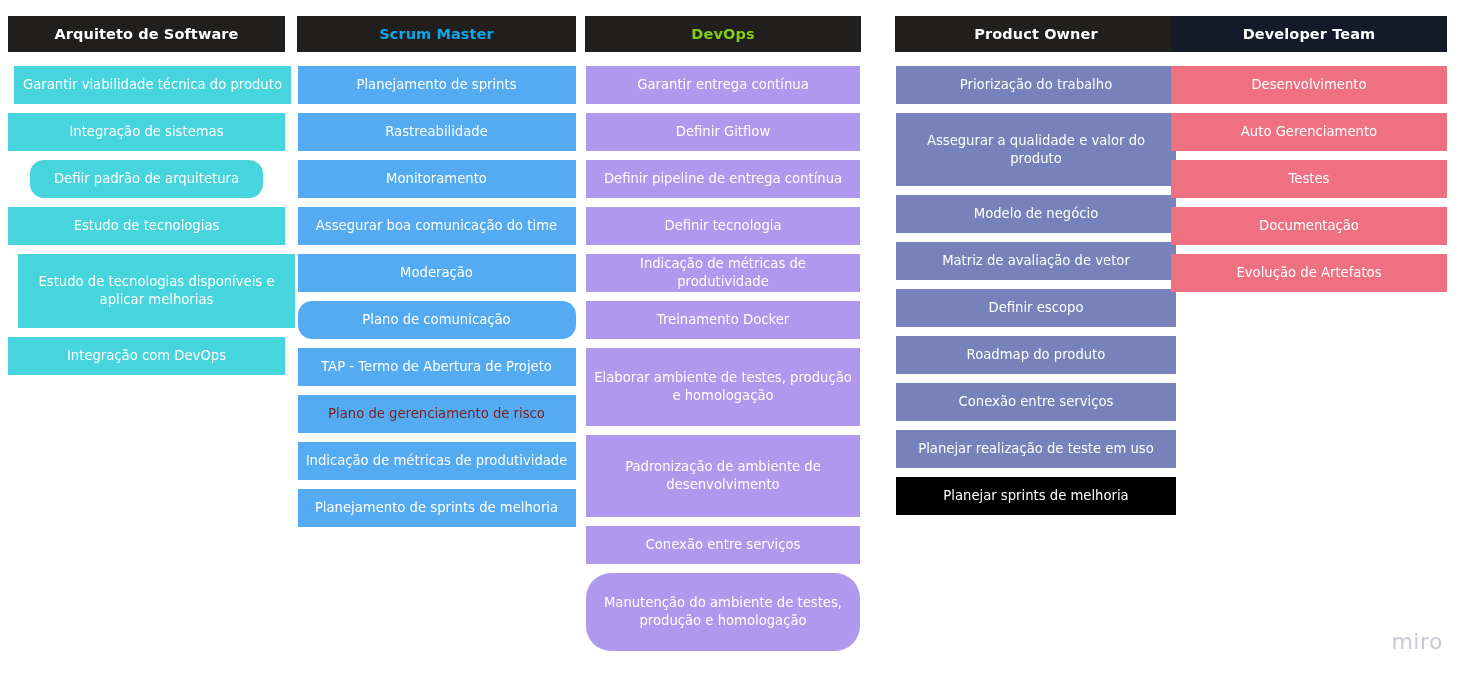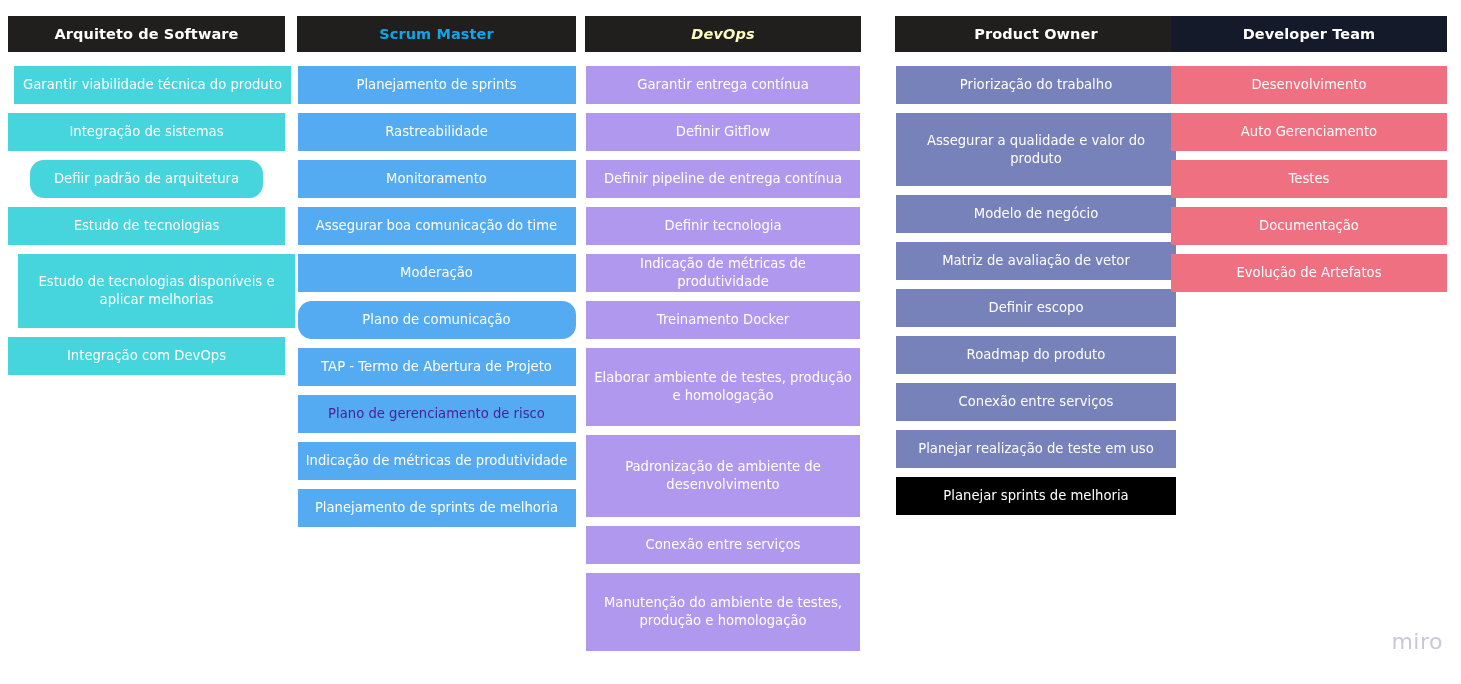--- a/index.html
+++ b/index.html
@@ -86,38 +86,38 @@
     <div class="column" style="left: 297px; width: 279px;">
       <div class="col-header" style="background: rgb(32, 31, 30); color: #0ea5e9; width: 279px;">Scrum Master</div>
       <div class="cards">
         <div class="card" style="background: rgb(85, 171, 242); color: rgb(255, 255, 255); width: 278px; height: 38px;">Planejamento de sprints</div>
         <div class="card" style="background: rgb(85, 171, 242); color: rgb(255, 255, 255); width: 278px; height: 38px;">Rastreabilidade</div>
         <div class="card" style="background: rgb(85, 171, 242); color: rgb(255, 255, 255); width: 278px; height: 38px;">Monitoramento</div>
         <div class="card" style="background: rgb(85, 171, 242); color: rgb(255, 255, 255); width: 278px; height: 38px;">Assegurar boa comunicação do time</div>
         <div class="card" style="background: rgb(85, 171, 242); color: rgb(255, 255, 255); width: 278px; height: 38px;">Moderação</div>
         <div class="card" style="background: rgb(85, 171, 242); color: rgb(255, 255, 255); width: 278px; height: 38px; border-radius: 14px;">Plano de comunicação</div>
         <div class="card" style="background: rgb(85, 171, 242); color: rgb(255, 255, 255); width: 278px; height: 38px;">TAP - Termo de Abertura de Projeto</div>
-        <div class="card" style="background: rgb(85, 171, 242); color: #4c1d95; width: 278px; height: 38px;">Plano de gerenciamento de risco</div>
+        <div class="card" style="background: rgb(85, 171, 242); color: #7f1d1d; width: 278px; height: 38px;">Plano de gerenciamento de risco</div>
         <div class="card" style="background: rgb(85, 171, 242); color: rgb(255, 255, 255); width: 278px; height: 38px;">Indicação de métricas de produtividade</div>
         <div class="card" style="background: rgb(85, 171, 242); color: rgb(255, 255, 255); width: 278px; height: 38px;">Planejamento de sprints de melhoria</div>
       </div>
     </div>
     <div class="column" style="left: 585px; width: 276px;">
-      <div class="col-header" style="background: rgb(32, 31, 30); color: #fef9c3; width: 276px; font-style: italic;">DevOps</div>
+      <div class="col-header" style="background: rgb(32, 31, 30); color: #84cc16; width: 276px;">DevOps</div>
       <div class="cards">
         <div class="card" style="background: rgb(177, 152, 239); color: rgb(255, 255, 255); width: 274px; height: 38px;">Garantir entrega contínua</div>
         <div class="card" style="background: rgb(177, 152, 239); color: rgb(255, 255, 255); width: 274px; height: 38px;">Definir Gitflow</div>
         <div class="card" style="background: rgb(177, 152, 239); color: rgb(255, 255, 255); width: 274px; height: 38px;">Definir pipeline de entrega contínua</div>
         <div class="card" style="background: rgb(177, 152, 239); color: rgb(255, 255, 255); width: 274px; height: 38px;">Definir tecnologia</div>
         <div class="card" style="background: rgb(177, 152, 239); color: rgb(255, 255, 255); width: 274px; height: 38px;">Indicação de métricas de produtividade</div>
         <div class="card" style="background: rgb(177, 152, 239); color: rgb(255, 255, 255); width: 274px; height: 38px;">Treinamento Docker</div>
         <div class="card" style="background: rgb(177, 152, 239); color: rgb(255, 255, 255); width: 274px; height: 78px;">Elaborar ambiente de testes, produção e homologação</div>
         <div class="card" style="background: rgb(177, 152, 239); color: rgb(255, 255, 255); width: 274px; height: 82px;">Padronização de ambiente de desenvolvimento</div>
         <div class="card" style="background: rgb(177, 152, 239); color: rgb(255, 255, 255); width: 274px; height: 38px;">Conexão entre serviços</div>
-        <div class="card" style="background: rgb(177, 152, 239); color: rgb(255, 255, 255); width: 274px; height: 78px;">Manutenção do ambiente de testes, produção e homologação</div>
+        <div class="card" style="background: rgb(177, 152, 239); color: rgb(255, 255, 255); width: 274px; height: 78px; border-radius: 25px;">Manutenção do ambiente de testes, produção e homologação</div>
       </div>
     </div>
     <div class="column" style="left: 895px; width: 282px; justify-content: center;">
       <div class="col-header" style="background: rgb(32, 31, 30); color: rgb(255, 255, 255); width: 282px;">Product Owner</div>
       <div class="cards">
         <div class="card" style="background: rgb(119, 130, 187); color: rgb(255, 255, 255); width: 280px; height: 38px;">Priorização do trabalho</div>
         <div class="card" style="background: rgb(119, 130, 187); color: rgb(255, 255, 255); width: 280px; height: 73px;">Assegurar a qualidade e valor do produto</div>
         <div class="card" style="background: rgb(119, 130, 187); color: rgb(255, 255, 255); width: 280px; height: 38px;">Modelo de negócio</div>
         <div class="card" style="background: rgb(119, 130, 187); color: rgb(255, 255, 255); width: 280px; height: 38px;">Matriz de avaliação de vetor</div>
         <div class="card" style="background: rgb(119, 130, 187); color: rgb(255, 255, 255); width: 280px; height: 38px;">Definir escopo</div>

